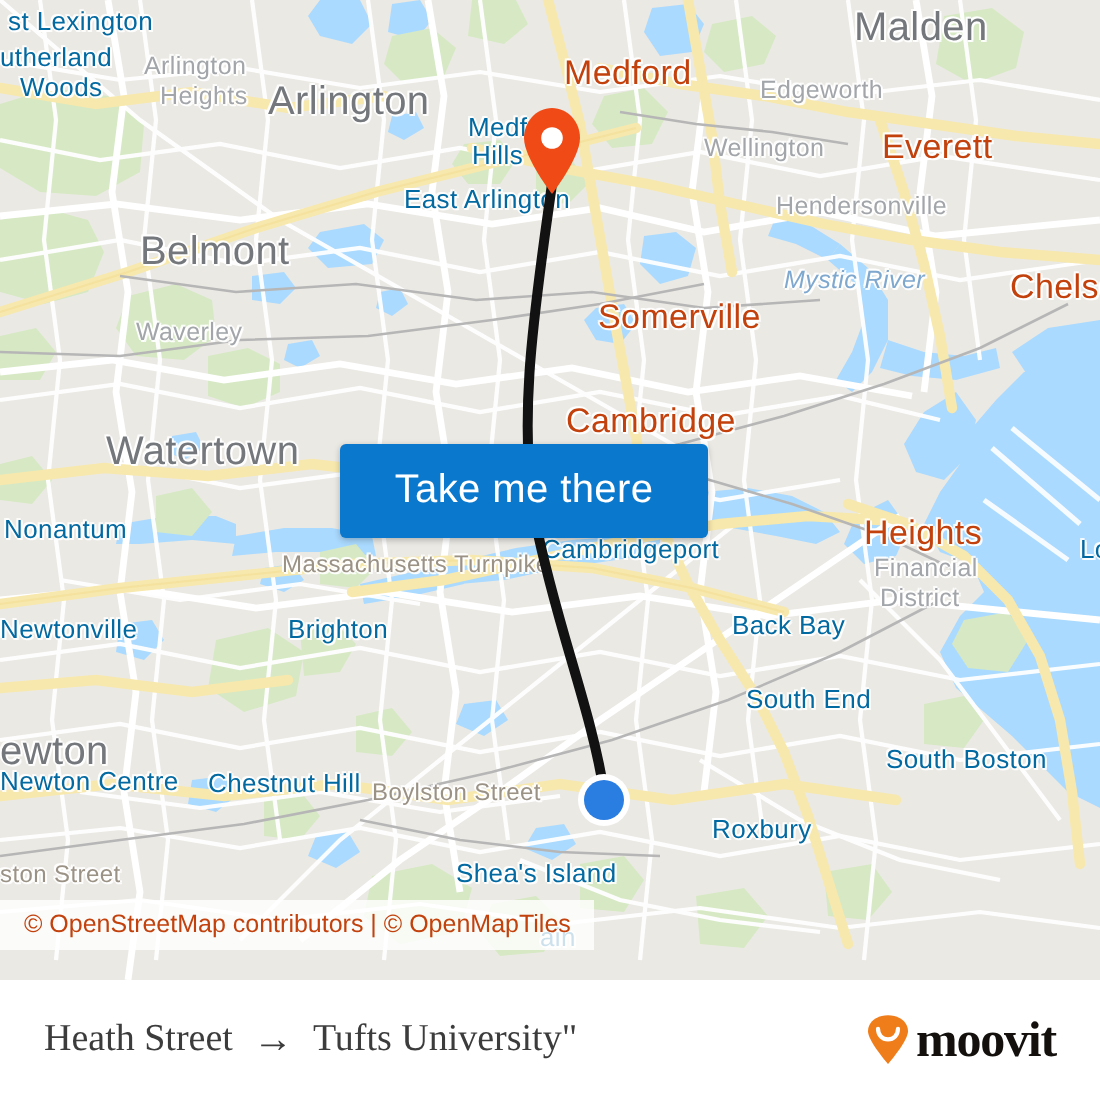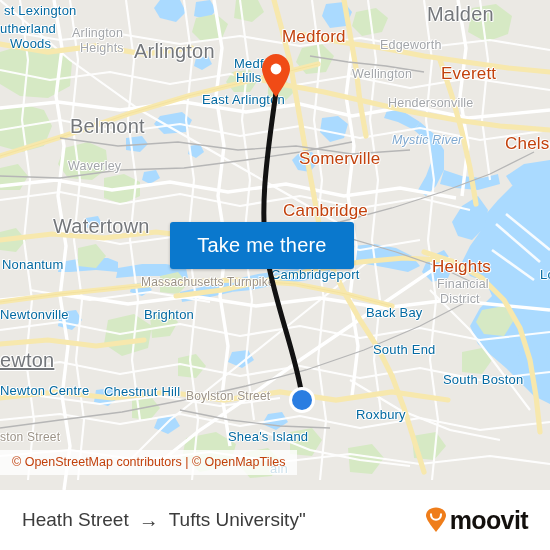--- a/index.html
+++ b/index.html
@@ -107,20 +107,21 @@
     left: 0;
     top: 490px;
     width: 550px;
     height: 60px;
     background: #ffffff;
     display: flex;
     align-items: center;
     justify-content: space-between;
     padding: 0 22px;
     box-sizing: border-box;
+    font-family: Liberation Serif, serif;
   }
   #trip {
     display: flex;
     align-items: center;
     gap: 9px;
     font-size: 19px;
     color: #3c3c3c;
     white-space: nowrap;
   }
   #trip .arrow {
@@ -348,21 +349,21 @@
         <div class="lbl city" style="left: 432px; top: 257px;">Heights</div>
         <div class="lbl town" style="left: 540px; top: 268px;">Lo</div>
         <div class="lbl town" style="left: 2px; top: 258px;">Nonantum</div>
         <div class="lbl town" style="left: 271px; top: 268px; text-align: center;">Cambridgeport</div>
         <div class="lbl road" style="left: 141px; top: 276px;">Massachusetts Turnpike</div>
         <div class="lbl nbhd" style="left: 437px; top: 277px;">Financial</div>
         <div class="lbl nbhd" style="left: 440px; top: 292px;">District</div>
         <div class="lbl town" style="left: 0px; top: 308px;">Newtonville</div>
         <div class="lbl town" style="left: 144px; top: 308px;">Brighton</div>
         <div class="lbl town" style="left: 366px; top: 306px;">Back Bay</div>
-        <div class="lbl big" style="left: 0px; top: 349px; text-decoration: underline;">ewton</div>
+        <div class="lbl big" style="left: 0px; top: 365px;">ewton</div>
         <div class="lbl town" style="left: 373px; top: 343px;">South End</div>
         <div class="lbl town" style="left: 0px; top: 384px;">Newton Centre</div>
         <div class="lbl town" style="left: 104px; top: 385px;">Chestnut Hill</div>
         <div class="lbl town" style="left: 443px; top: 373px;">South Boston</div>
         <div class="lbl road" style="left: 186px; top: 390px;">Boylston Street</div>
         <div class="lbl town" style="left: 325px; top: 408px; margin-left: 31px;">Roxbury</div>
         <div class="lbl town" style="left: 228px; top: 430px;">Shea's Island</div>
         <div class="lbl road" style="left: 0px; top: 431px;">ston Street</div>
         <div class="lbl town" style="left: 270px; top: 462px;">ain</div>
       </div>

